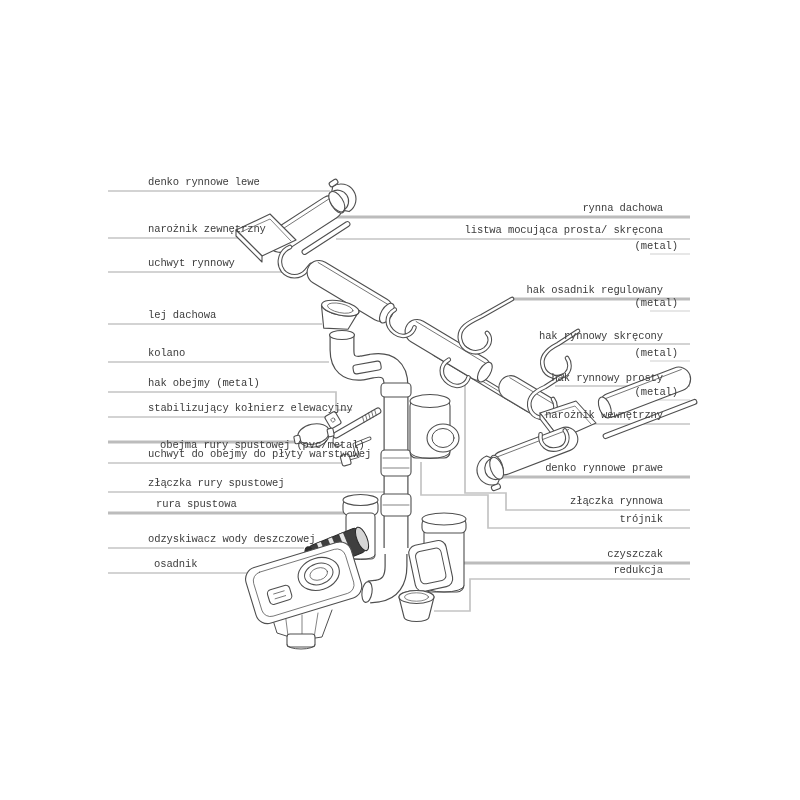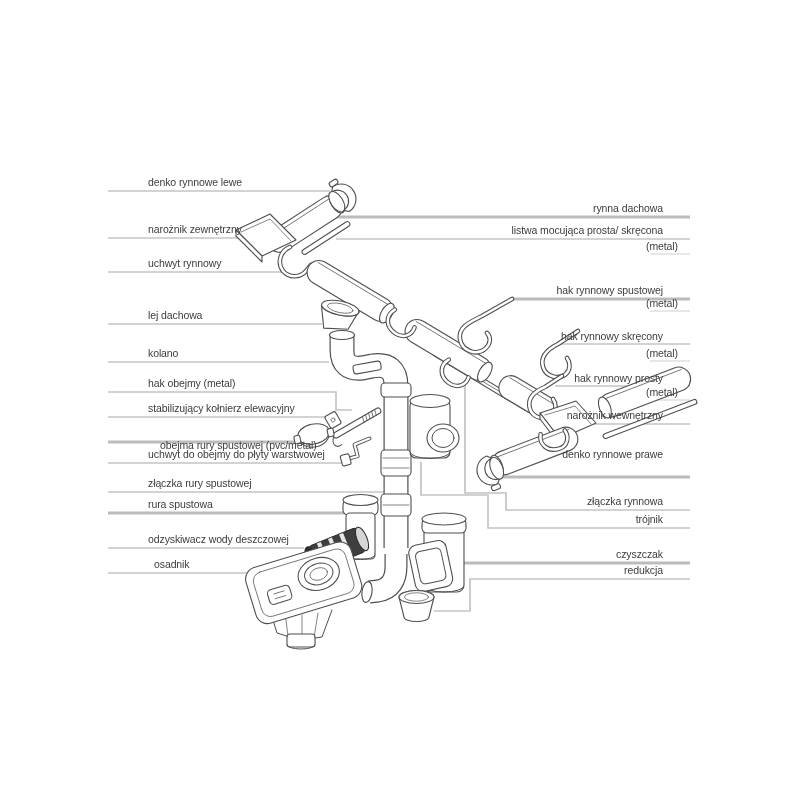--- a/index.html
+++ b/index.html
@@ -1,17 +1,17 @@
 <!DOCTYPE html>
 <html><head>
 <meta charset="utf-8">
 <style>
   html,body{margin:0;padding:0;background:#fff;}
   .stage{position:relative;width:800px;height:744px;background:#fff;overflow:hidden;
-         font-family:Liberation Sans, sans-serif;}
+         font-family:Liberation Mono, monospace;}
   svg{position:absolute;left:0;top:0;}
   .lbl{position:absolute;font-size:10.5px;letter-spacing:-0.1px;color:#3c3c3c;
        white-space:nowrap;line-height:13px;height:13px;}
   .lbl-r{text-align:right;}
   
   .ln{fill:none;stroke:#c4c4c4;stroke-width:1.7;}
   .lnt{fill:none;stroke:#bcbcbc;stroke-width:2.8;}
   .lnm{fill:none;stroke:#cfcfcf;stroke-width:1.2;}
   .pt{fill:#ffffff;stroke:#4f4f4f;stroke-width:1.1;stroke-linejoin:round;}
   .ptn{fill:none;stroke:#4f4f4f;stroke-width:1;stroke-linejoin:round;stroke-linecap:round;}
@@ -284,33 +284,33 @@
   <div class="lbl" style="left:148px;top:176px;">denko rynnowe lewe</div>
   <div class="lbl" style="left:148px;top:223px;">narożnik zewnętrzny</div>
   <div class="lbl" style="left:148px;top:257px;">uchwyt rynnowy</div>
   <div class="lbl" style="left:148px;top:309px;">lej dachowa</div>
   <div class="lbl" style="left:148px;top:347px;">kolano</div>
   <div class="lbl" style="left:148px;top:377px;">hak obejmy (metal)</div>
   <div class="lbl" style="left:148px;top:402px;">stabilizujący kołnierz elewacyjny</div>
   <div class="lbl" style="left:160px;top:427px;margin-top:12px;">obejma rury spustowej (pvc/metal)</div>
   <div class="lbl" style="left:148px;top:448px;">uchwyt do obejmy do płyty warstwowej</div>
   <div class="lbl" style="left:148px;top:477px;">złączka rury spustowej</div>
-  <div class="lbl" style="left:148px;top:498px;">rura spustowa</div>
+  <div class="lbl" style="left:156px;top:498px;">rura spustowa</div>
   <div class="lbl" style="left:148px;top:533px;">odzyskiwacz wody deszczowej</div>
   <div class="lbl" style="left:154px;top:558px;">osadnik</div>
 
   <div class="lbl lbl-r" style="right:137px;top:202px;">rynna dachowa</div>
   <div class="lbl lbl-r" style="right:137px;top:224px;">listwa mocująca prosta/ skręcona</div>
   <div class="lbl lbl-r" style="right:122px;top:240px;">(metal)</div>
-  <div class="lbl lbl-r" style="right:137px;top:284px;">hak rynnowy spustowej</div>
+  <div class="lbl lbl-r" style="right:137px;top:284px;">hak osadnik regulowany</div>
   <div class="lbl lbl-r" style="right:122px;top:297px;">(metal)</div>
   <div class="lbl lbl-r" style="right:137px;top:330px;">hak rynnowy skręcony</div>
   <div class="lbl lbl-r" style="right:122px;top:347px;">(metal)</div>
   <div class="lbl lbl-r" style="right:137px;top:372px;">hak rynnowy prosty</div>
   <div class="lbl lbl-r" style="right:122px;top:386px;">(metal)</div>
   <div class="lbl lbl-r" style="right:137px;top:409px;">narożnik wewnętrzny</div>
-  <div class="lbl lbl-r" style="right:137px;top:448px;">denko rynnowe prawe</div>
+  <div class="lbl lbl-r" style="right:137px;top:462px;">denko rynnowe prawe</div>
   <div class="lbl lbl-r" style="right:137px;top:495px;">złączka rynnowa</div>
   <div class="lbl lbl-r" style="right:137px;top:513px;">trójnik</div>
   <div class="lbl lbl-r" style="right:137px;top:548px;">czyszczak</div>
   <div class="lbl lbl-r" style="right:137px;top:564px;">redukcja</div>
 
 </div>
 
 </body></html>

